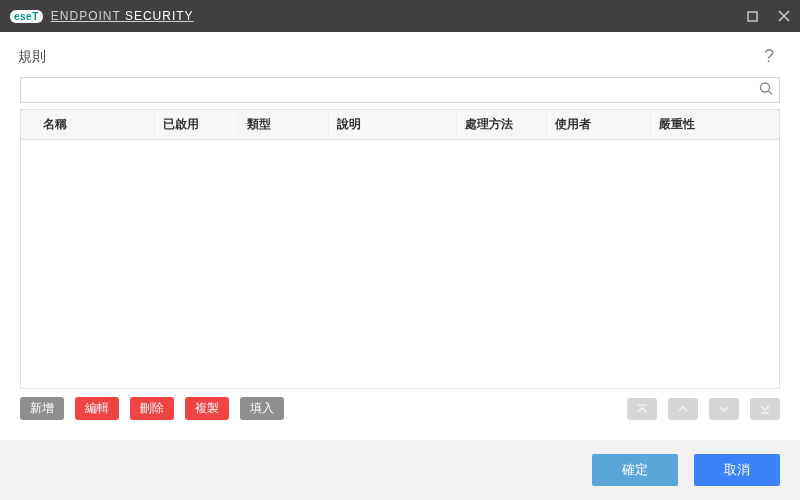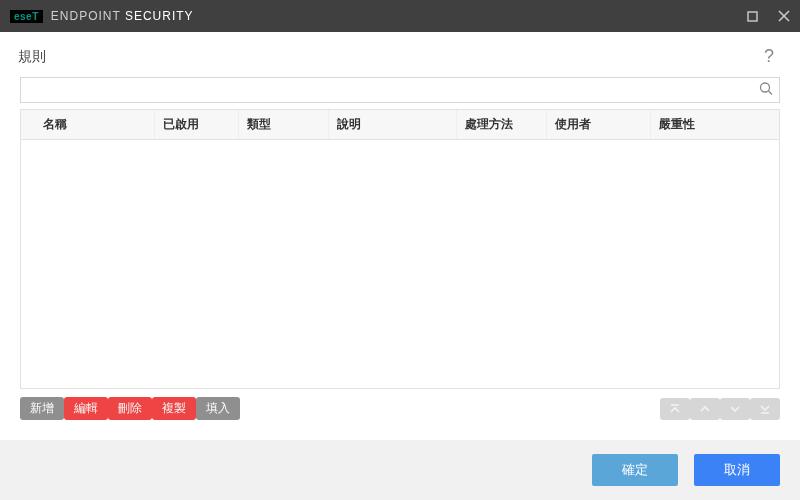--- a/index.html
+++ b/index.html
@@ -1,20 +1,20 @@
 <!DOCTYPE html>
 <html><head>
 <meta charset="utf-8">
 <style>
   * { box-sizing: border-box; margin: 0; padding: 0; }
   html, body { width: 800px; height: 500px; font-family: "Microsoft JhengHei", "Segoe UI", Arial, sans-serif; background: #fff; overflow: hidden; }
   
   .titlebar { height: 32px; background: #404040; display: flex; align-items: center; padding-left: 10px; color: #fff; }
-  .logo-badge { background: #000000; color: #009688; font-weight: bold; font-size: 10px; padding: 1px 4px; border-radius: 0; letter-spacing: 0.5px; margin-right: 8px; }
-  .logo-text { font-size: 12px; letter-spacing: 1px; color: #d0d0d0; font-weight: 300; }
+  .logo-badge { background: #ffffff; color: #009688; font-weight: bold; font-size: 10px; padding: 1px 4px; border-radius: 6px; letter-spacing: 0.5px; margin-right: 8px; }
+  .logo-text { font-size: 12px; letter-spacing: 1px; color: #d0d0d0; font-weight: 300; text-decoration: underline; }
   .logo-text b { color: #fff; font-weight: 400; }
   .titlebar-spacer { flex: 1; }
   .winbtn { width: 32px; height: 32px; display: flex; align-items: center; justify-content: center; color: #ccc; cursor: pointer; }
   .winbtn svg { display: block; }
 
   .header-row { display: flex; align-items: center; padding: 10px 20px 6px 18px; }
   .page-title { font-size: 14px; color: #444; font-weight: 400; }
   .header-spacer { flex: 1; }
   .help-icon { color: #888; font-size: 18px; cursor: pointer; padding: 4px 6px; }
 
@@ -24,21 +24,21 @@
   .search-input { width: 100%; height: 26px; border: 1px solid #d7d7d7; padding: 2px 30px 2px 6px; font-size: 12px; outline: none; }
   .search-btn { position: absolute; right: 4px; top: 50%; transform: translateY(-50%); color: #888; cursor: pointer; background: none; border: none; padding: 2px; }
 
   .table-wrap { border: 1px solid #e2e2e2; border-top: none; height: 280px; background: #fff; display: flex; flex-direction: column; overflow: hidden; justify-content: flex-end; }
   .thead { display: flex; background: #f7f7f7; border-top: 1px solid #e2e2e2; border-bottom: 1px solid #e2e2e2; }
   .th { font-size: 12px; color: #333; font-weight: 700; padding: 6px 8px; border-right: 1px solid #eee; white-space: nowrap; overflow: hidden; }
   .th:last-child { border-right: none; }
   .tbody { flex: 1; overflow-x: auto; overflow-y: auto; }
   .tbody-inner { width: 1400px; height: 100%; }
 
-  .action-row { margin-top: 8px; display: flex; align-items: center; gap: 0; }
+  .action-row { margin-top: 8px; display: flex; align-items: center; gap: 11px; }
   .sm-btn { font-size: 12px; padding: 3px 10px; border: none; border-radius: 3px; cursor: pointer; color: #fff; }
   .sm-btn.enabled { background: #8f8f8f; }
   .sm-btn.disabled { background: #ef4444; color: #f5f5f5; cursor: default; }
   .action-spacer { flex: 1; }
   .arrow-btn { width: 30px; height: 22px; border-radius: 3px; background: #d6d6d6; border: none; display: flex; align-items: center; justify-content: center; cursor: default; }
   .arrow-btn svg { stroke: #f2f2f2; }
 
   .footer { position: absolute; bottom: 0; left: 0; right: 0; background: #f1f1f1; padding: 14px 20px; display: flex; justify-content: flex-end; gap: 16px; }
   .big-btn { min-width: 86px; height: 32px; border: none; border-radius: 2px; font-size: 13px; cursor: pointer; color: #fff; }
   .btn-ok { background: #5aa6d8; }

